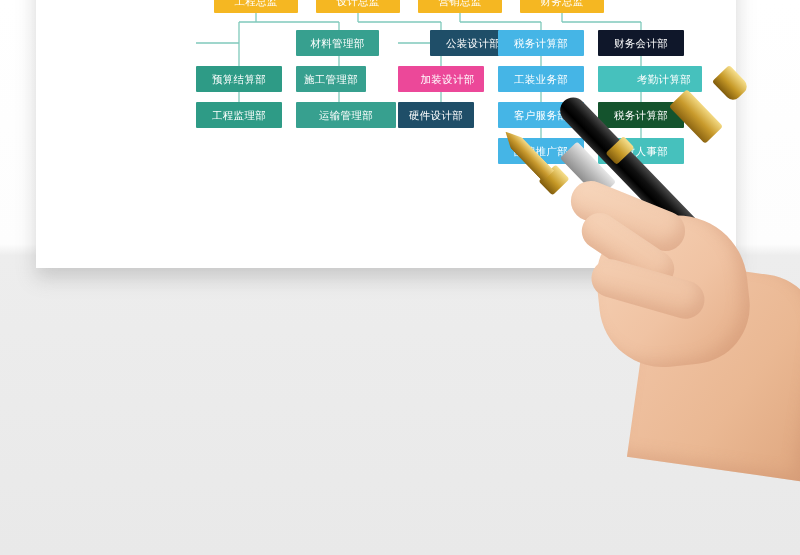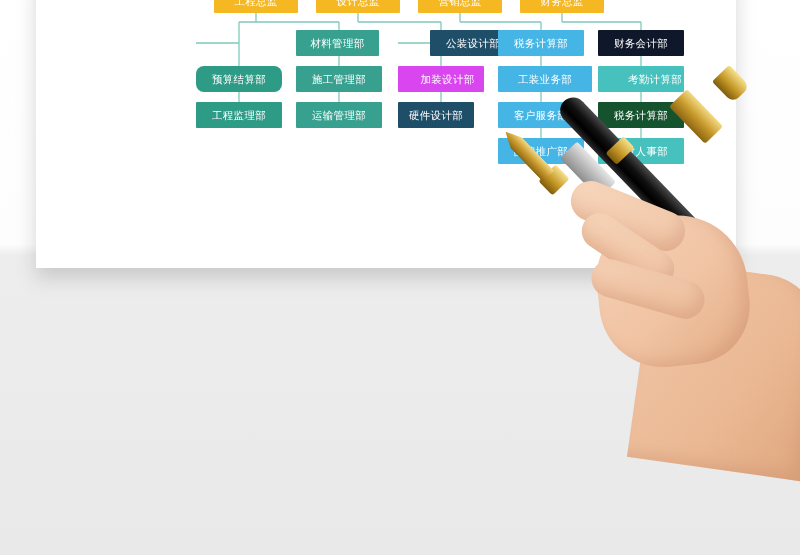--- a/index.html
+++ b/index.html
@@ -264,64 +264,64 @@
         <div class="node" style="left:140px; top:49px; width:84px; height:24px; background:#f5b722;">
           <span>设计总监</span>
         </div>
         <div class="node" style="left:242px; top:49px; width:84px; height:24px; background:#f5b722;">
           <span>营销总监</span>
         </div>
         <div class="node" style="left:344px; top:49px; width:84px; height:24px; background:#f5b722;">
           <span>财务总监</span>
         </div>
 
-        <div class="node" style="left:20px; top:126px; width:86px; height:26px; background:#2e9b86;border-radius:8px;">
+        <div class="node" style="left:20px; top:126px; width:86px; height:26px; background:#2e9b86;">
           <span>预算结算部</span>
         </div>
         <div class="node" style="left:20px; top:162px; width:86px; height:26px; background:#2e9b86;">
           <span>工程监理部</span>
         </div>
 
         <div class="node" style="left:120px; top:90px; width:83px; height:26px; background:#37a08f;">
           <span>材料管理部</span>
         </div>
-        <div class="node" style="left:120px; top:126px; width:86px; height:26px; background:#37a08f;">
+        <div class="node" style="left:120px; top:126px; width:70px; height:26px; background:#37a08f;">
           <span>施工管理部</span>
         </div>
-        <div class="node" style="left:120px; top:162px; width:86px; height:26px; background:#37a08f;">
+        <div class="node" style="left:120px; top:162px; width:100px; height:26px; background:#37a08f;">
           <span>运输管理部</span>
         </div>
 
         <div class="node" style="left:222px; top:90px; width:86px; height:26px; background:#1f4e68;margin-left:32px;">
           <span>公装设计部</span>
         </div>
-        <div class="node" style="left:222px; top:126px; width:86px; height:26px; background:#d946ef;padding-left:13px;">
+        <div class="node" style="left:222px; top:126px; width:86px; height:26px; background:#ec4899;padding-left:13px;">
           <span>加装设计部</span>
         </div>
         <div class="node" style="left:222px; top:162px; width:76px; height:26px; background:#1f4e68;">
           <span>硬件设计部</span>
         </div>
 
         <div class="node" style="left:322px; top:90px; width:86px; height:26px; background:#45b5e6;">
           <span>税务计算部</span>
         </div>
-        <div class="node" style="left:322px; top:126px; width:94px; height:26px; background:#45b5e6;">
+        <div class="node" style="left:322px; top:126px; width:86px; height:26px; background:#45b5e6;">
           <span>工装业务部</span>
         </div>
         <div class="node" style="left:322px; top:162px; width:86px; height:26px; background:#45b5e6;">
           <span>客户服务部</span>
         </div>
         <div class="node" style="left:322px; top:198px; width:86px; height:26px; background:#45b5e6;">
           <span>品牌推广部</span>
         </div>
 
         <div class="node" style="left:422px; top:90px; width:86px; height:26px; background:#0f172a;">
           <span>财务会计部</span>
         </div>
-        <div class="node" style="left:422px; top:126px; width:86px; height:26px; background:#46c1bd;padding-left:28px;">
+        <div class="node" style="left:422px; top:126px; width:104px; height:26px; background:#46c1bd;padding-left:28px;">
           <span>考勤计算部</span>
         </div>
         <div class="node" style="left:422px; top:162px; width:86px; height:26px; background:#14532d;">
           <span>税务计算部</span>
         </div>
         <div class="node" style="left:422px; top:198px; width:86px; height:26px; background:#46c1bd;">
           <span>行政人事部</span>
         </div>
 
       </div>

